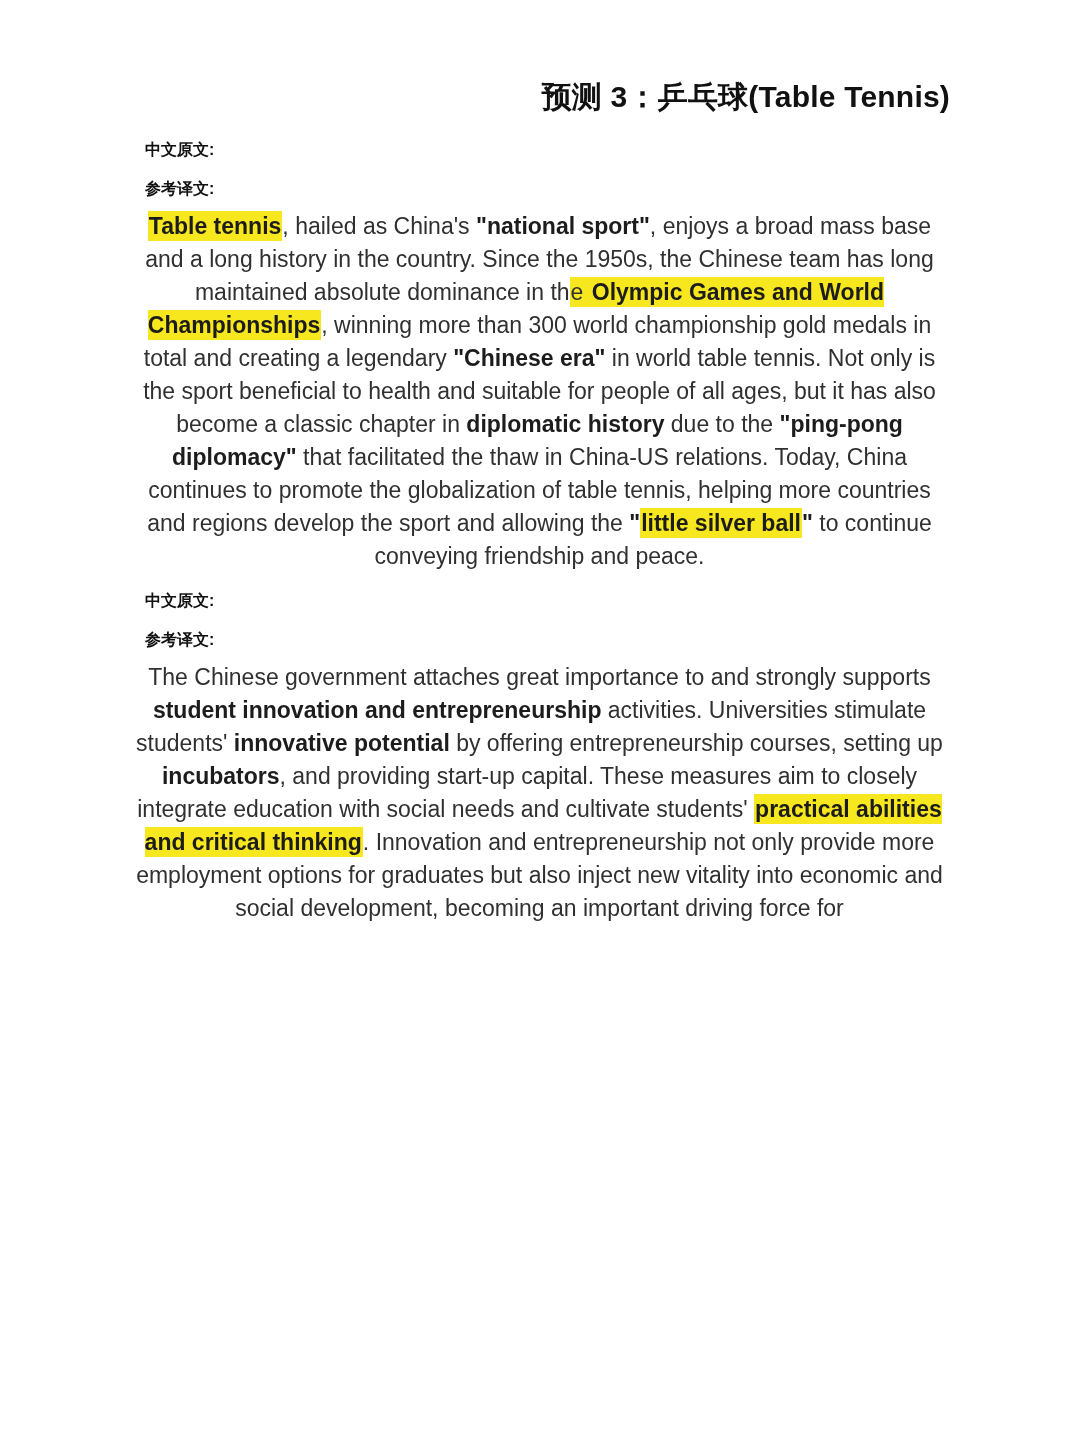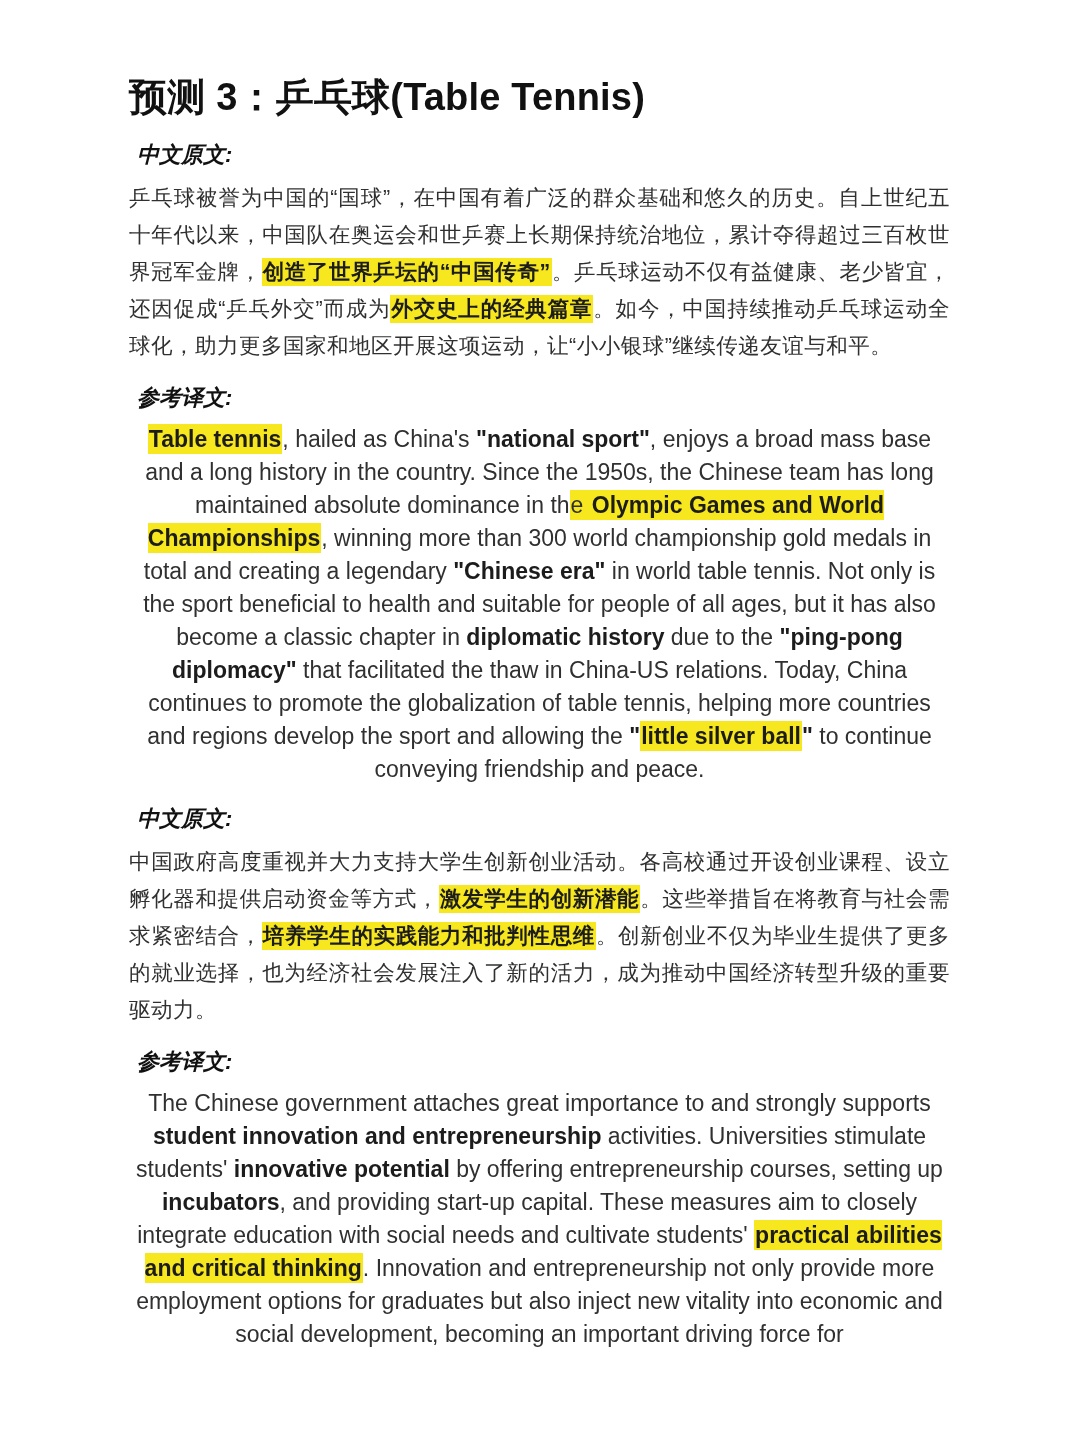--- a/index.html
+++ b/index.html
@@ -9,36 +9,36 @@
     width: 1080px;
     height: 1440px;
     overflow: hidden;
     font-family: "Liberation Sans", "DejaVu Sans", sans-serif;
     color: #303030;
   }
   main {
     padding: 72px 130px 0 129px;
   }
   h1.sec-title {
-    font-size: 38px;
+    font-size: 30px;
     font-weight: 700;
     color: #111111;
     line-height: 50px;
     margin: 0 0 12px 0;
     letter-spacing: 0.2px;
+    text-align: right;
   }
   section + section h1.sec-title {
     margin-top: 30px;
   }
   .label {
-    font-size: 22px;
+    font-size: 16px;
     font-weight: 700;
     color: #111111;
-    margin: 18px 0 10px 8px;
-    font-style: italic;
+    margin: 18px 0 10px 16px;
   }
   p.para {
     margin: 0 0 8px 0;
   }
   p.cn {
     font-size: 21.5px;
     line-height: 37px;
     text-align: justify;
     letter-spacing: 0.5px;
   }
@@ -51,25 +51,23 @@
   .hl { background: var(--hl); padding: 2px 1px; }
 </style>
 </head>
 <body>
 
 <main>
 
   <section>
     <h1 class="sec-title">预测 3：乒乓球(Table Tennis)</h1>
     <div class="label">中文原文:</div>
-    <p class="para cn"><span>乒乓球被誉为中国的“国球”，在中国有着广泛的群众基础和悠久的历史。自上世纪五十年代以来，中国队在奥运会和世乒赛上长期保持统治地位，累计夺得超过三百枚世界冠军金牌，</span><span class="b hl">创造了世界乒坛的“中国传奇”</span><span>。乒乓球运动不仅有益健康、老少皆宜，还因促成“乒乓外交”而成为</span><span class="b hl">外交史上的经典篇章</span><span>。如今，中国持续推动乒乓球运动全球化，助力更多国家和地区开展这项运动，让“小小银球”继续传递友谊与和平。</span></p>
     <div class="label">参考译文:</div>
     <p class="para en"><span class="b hl">Table tennis</span><span>, hailed as China's </span><span class="b">"national sport"</span><span>, enjoys a broad mass base and a long history in the country. Since the 1950s, the Chinese team has long maintained absolute dominance in th</span><span class="hl">e </span><span class="b hl">Olympic Games and World Championships</span><span>, winning more than 300 world championship gold medals in total and creating a legendary </span><span class="b">"Chinese era"</span><span> in world table tennis. Not only is the sport beneficial to health and suitable for people of all ages, but it has also become a classic chapter in </span><span class="b">diplomatic history</span><span> due to the </span><span class="b">"ping-pong diplomacy"</span><span> that facilitated the thaw in China-US relations. Today, China continues to promote the globalization of table tennis, helping more countries and regions develop the sport and allowing the </span><span class="b">"</span><span class="b hl">little silver ball</span><span class="b">"</span><span> to continue conveying friendship and peace.</span></p>
   </section>
 
   <section>
     <div class="label">中文原文:</div>
-    <p class="para cn"><span>中国政府高度重视并大力支持大学生创新创业活动。各高校通过开设创业课程、设立孵化器和提供启动资金等方式，</span><span class="b hl">激发学生的创新潜能</span><span>。这些举措旨在将教育与社会需求紧密结合，</span><span class="b hl">培养学生的实践能力和批判性思维</span><span>。创新创业不仅为毕业生提供了更多的就业选择，也为经济社会发展注入了新的活力，成为推动中国经济转型升级的重要驱动力。</span></p>
     <div class="label">参考译文:</div>
     <p class="para en"><span>The Chinese government attaches great importance to and strongly supports </span><span class="b">student innovation and entrepreneurship</span><span> activities. Universities stimulate students' </span><span class="b">innovative potential</span><span> by offering entrepreneurship courses, setting up </span><span class="b">incubators</span><span>, and providing start-up capital. These measures aim to closely integrate education with social needs and cultivate students' </span><span class="b hl">practical abilities and critical thinking</span><span>. Innovation and entrepreneurship not only provide more employment options for graduates but also inject new vitality into economic and social development, becoming an important driving force for </span></p>
   </section>
 
 </main>
 
 </body></html>

